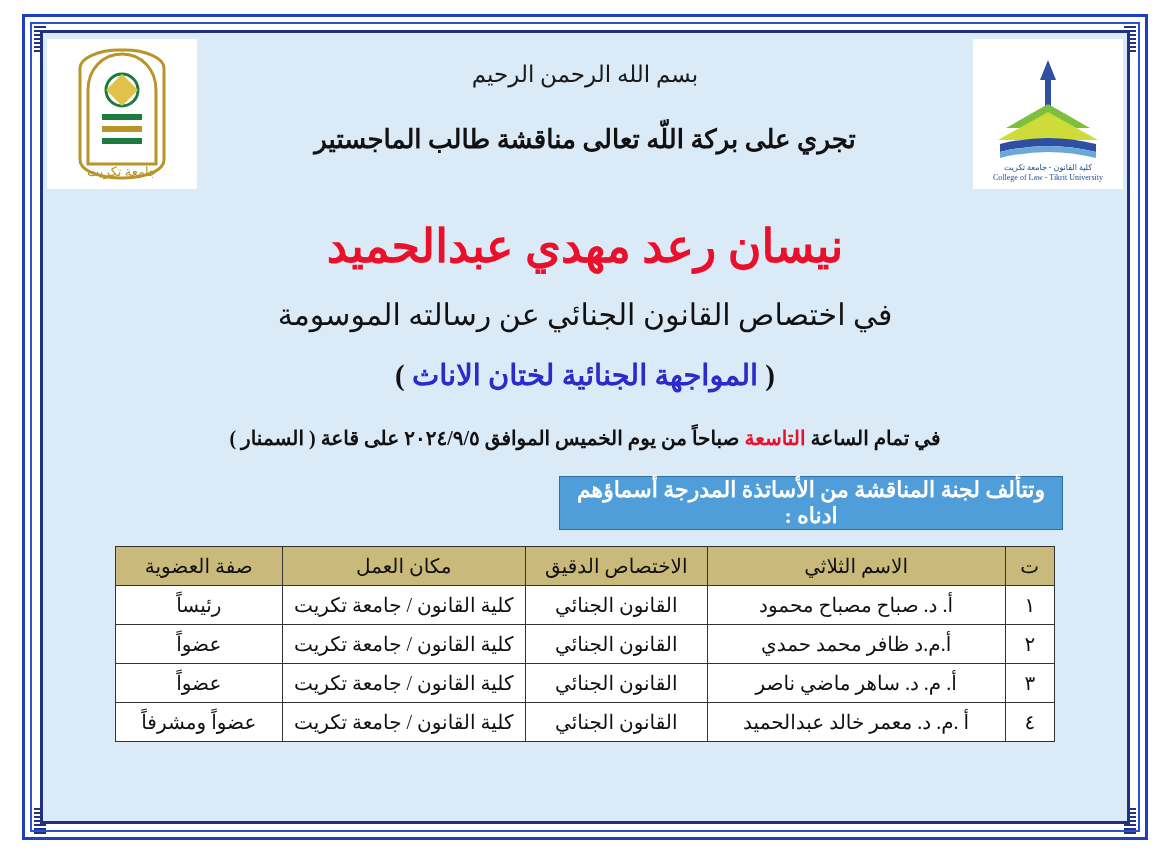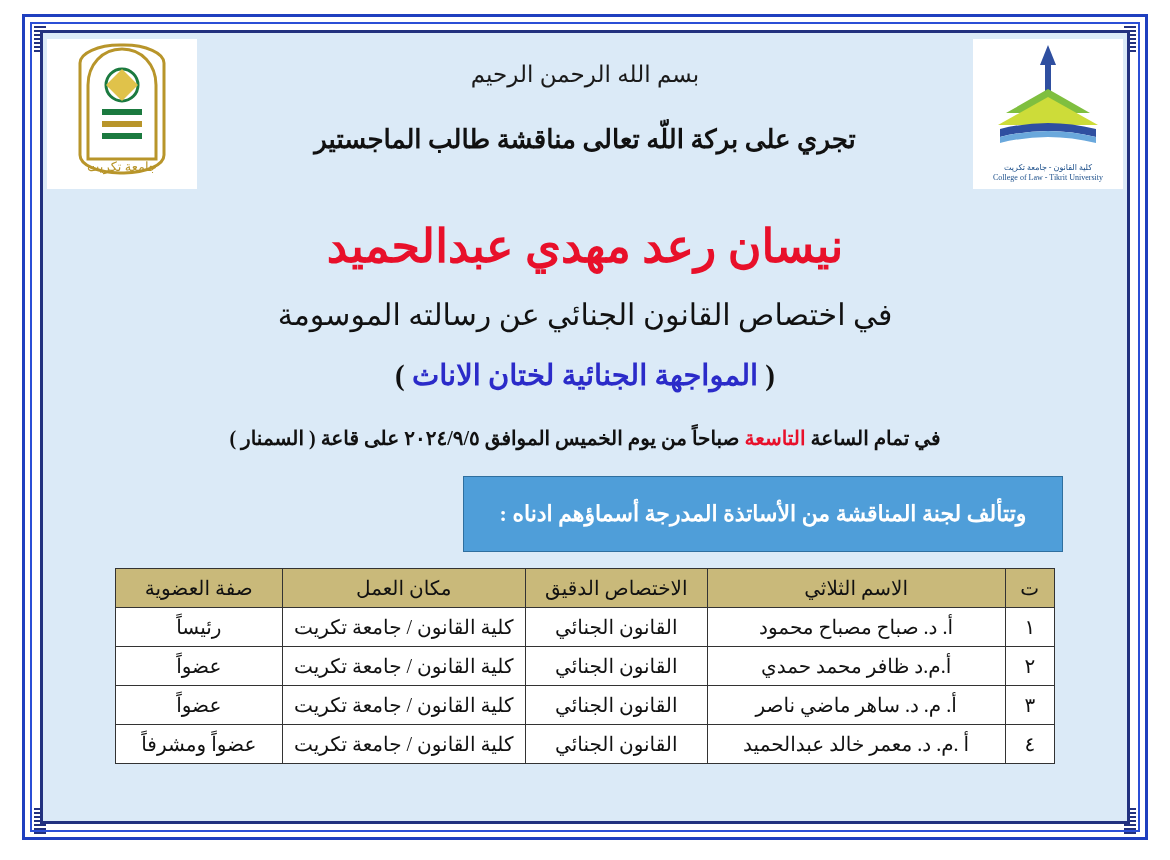--- a/index.html
+++ b/index.html
@@ -69,29 +69,29 @@
     position: relative;
     height: 160px;
   }
   .logo-left, .logo-right {
     position: absolute;
     top: 6px;
     width: 150px;
     height: 150px;
     background: #ffffff;
     display: flex;
-    align-items: flex-start;
+    align-items: center;
     justify-content: center;
   }
   .logo-right { right: 4px; }
   .logo-left { left: 4px; }
 
   .basmala {
     text-align: center;
-    font-family: Liberation Sans, sans-serif;
+    font-family: Liberation Serif, serif;
     font-size: 23px;
     color: #1a1a1a;
     padding-top: 28px;
   }
   .line-intro {
     text-align: center;
     font-family: "Liberation Serif", serif;
     font-weight: bold;
     font-size: 26px;
     color: #111111;
@@ -130,29 +130,29 @@
     font-weight: bold;
     font-size: 20px;
     color: #111111;
     margin-top: 34px;
     direction: rtl;
   }
   .time-line .hl { color: #e8102a; }
 
   .committee-banner {
     margin: 26px 64px 0 auto;
-    width: 600px;
+    width: 504px;
     background: #4f9ed9;
     border: 1px solid #2f6f9f;
     color: #ffffff;
     font-family: "Liberation Serif", serif;
     font-weight: bold;
     font-size: 22px;
     text-align: center;
-    padding: 24px 10px;
+    padding: 0 10px;
     box-sizing: border-box;
   }
 
   
   table.committee {
     margin: 16px auto 0 auto;
     border-collapse: collapse;
     width: 940px;
     font-family: "Liberation Serif", serif;
     background: #ffffff;

